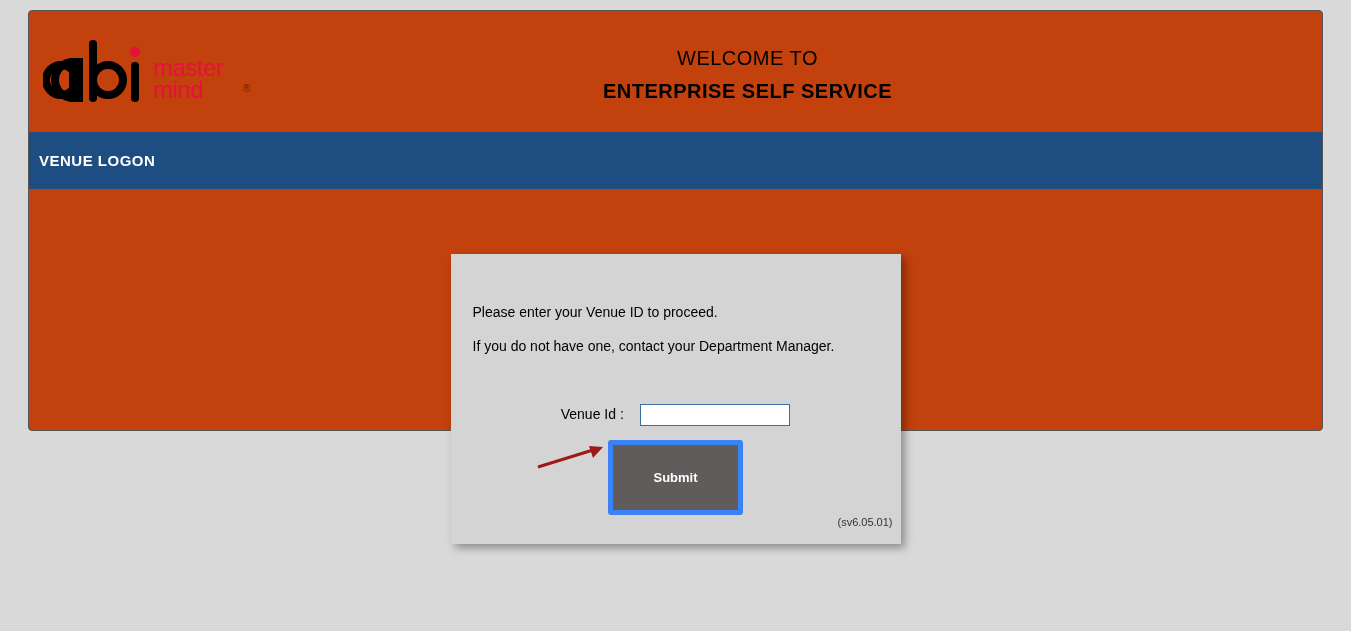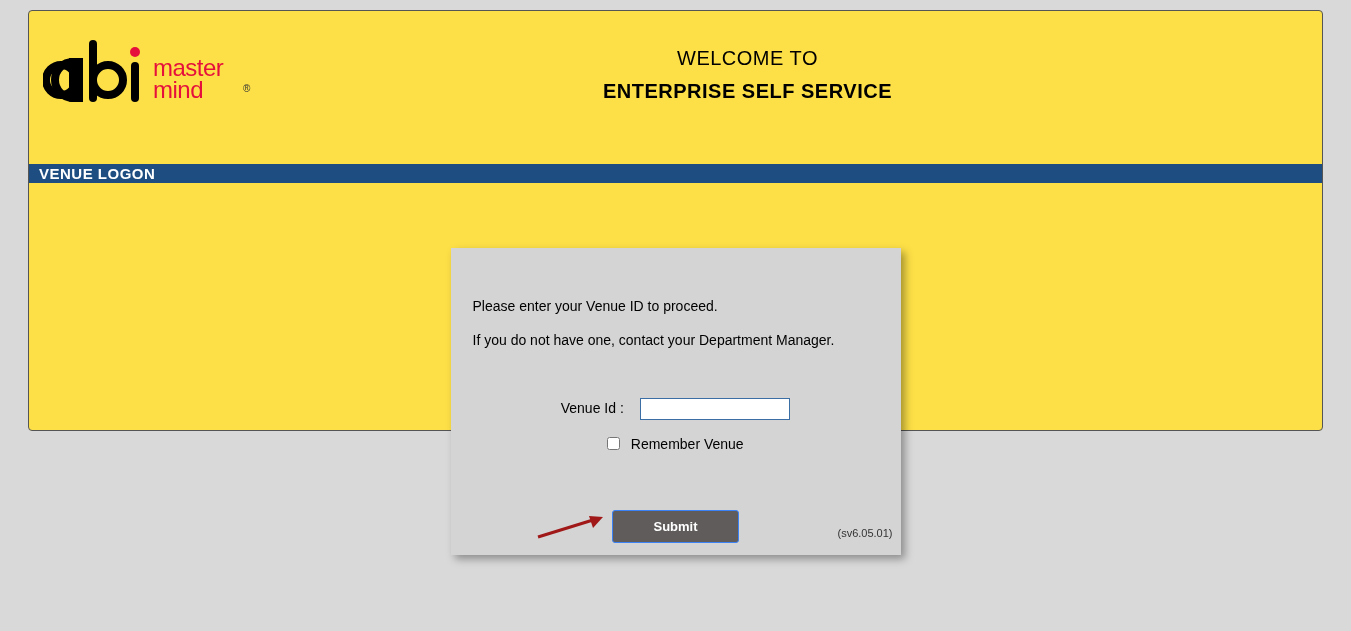--- a/index.html
+++ b/index.html
@@ -5,21 +5,21 @@
     * { box-sizing: border-box; margin: 0; padding: 0; }
     body {
       background: #d9d9d9;
       font-family: Arial, Helvetica, sans-serif;
       width: 1351px;
       height: 631px;
       padding: 10px 28px;
       overflow: hidden;
     }
     .frame {
-      background: #fde047;
+      background: #c2410c;
       border: 1px solid #555;
       border-radius: 4px;
       width: 100%;
       height: 421px;
       position: relative;
     }
     .header {
       display: flex;
       align-items: center;
       padding: 25px 10px 18px 10px;
@@ -44,23 +44,22 @@
       font-size: 20px;
       font-weight: bold;
       letter-spacing: 0.5px;
       color: #000;
     }
     .section-bar {
       background: #1e4d82;
       color: #fff;
       font-weight: bold;
       font-size: 15px;
-      padding: 1px 10px;
-      letter-spacing: 0.5px;
-      margin-top: 32px;
+      padding: 20px 10px;
+      letter-spacing: 0.5px;
     }
     .content {
       text-align: center;
       padding-top: 65px;
     }
     .panel {
       display: inline-block;
       width: 450px;
       box-shadow: 4px 4px 8px rgba(0,0,0,0.35);
       text-align: left;
@@ -124,23 +123,23 @@
     }
     .submit-row {
       text-align: center;
       position: relative;
     }
     .submit-btn {
       background: #5f5c5b;
       color: #fff;
       font-weight: bold;
       font-size: 13px;
-      border: 1px solid #3b82f6;
+      border: 5px solid #3b82f6;
       border-radius: 3px;
-      padding: 8px 40px;
+      padding: 25px 40px;
       cursor: pointer;
     }
     .arrow {
       position: absolute;
       left: 60px;
       top: 2px;
     }
     .version {
       position: absolute;
       right: 8px;
@@ -185,24 +184,20 @@
     <div class="panel">
       <div class="panel-body">
         <p class="instr">Please enter your Venue ID to proceed.</p>
         <p class="instr2">If you do not have one, contact your Department Manager.</p>
 
         <div class="field-row">
           <span class="field-label">Venue Id :</span>
           <input type="text" class="field-input" value="" style="">
         </div>
 
-        <div class="remember-row">
-          <input type="checkbox" style="">
-          <span class="remember-label">Remember Venue</span>
-        </div>
 
         <div class="submit-row">
           <span class="arrow">
             <svg width="80" height="30" viewBox="0 0 80 30">
               <line x1="5" y1="25" x2="60" y2="8" stroke="#a01818" stroke-width="3"></line>
               <polygon points="70,5 56,4 60,16" fill="#a01818"></polygon>
             </svg>
           </span>
           <button class="submit-btn">Submit</button>
         </div>

